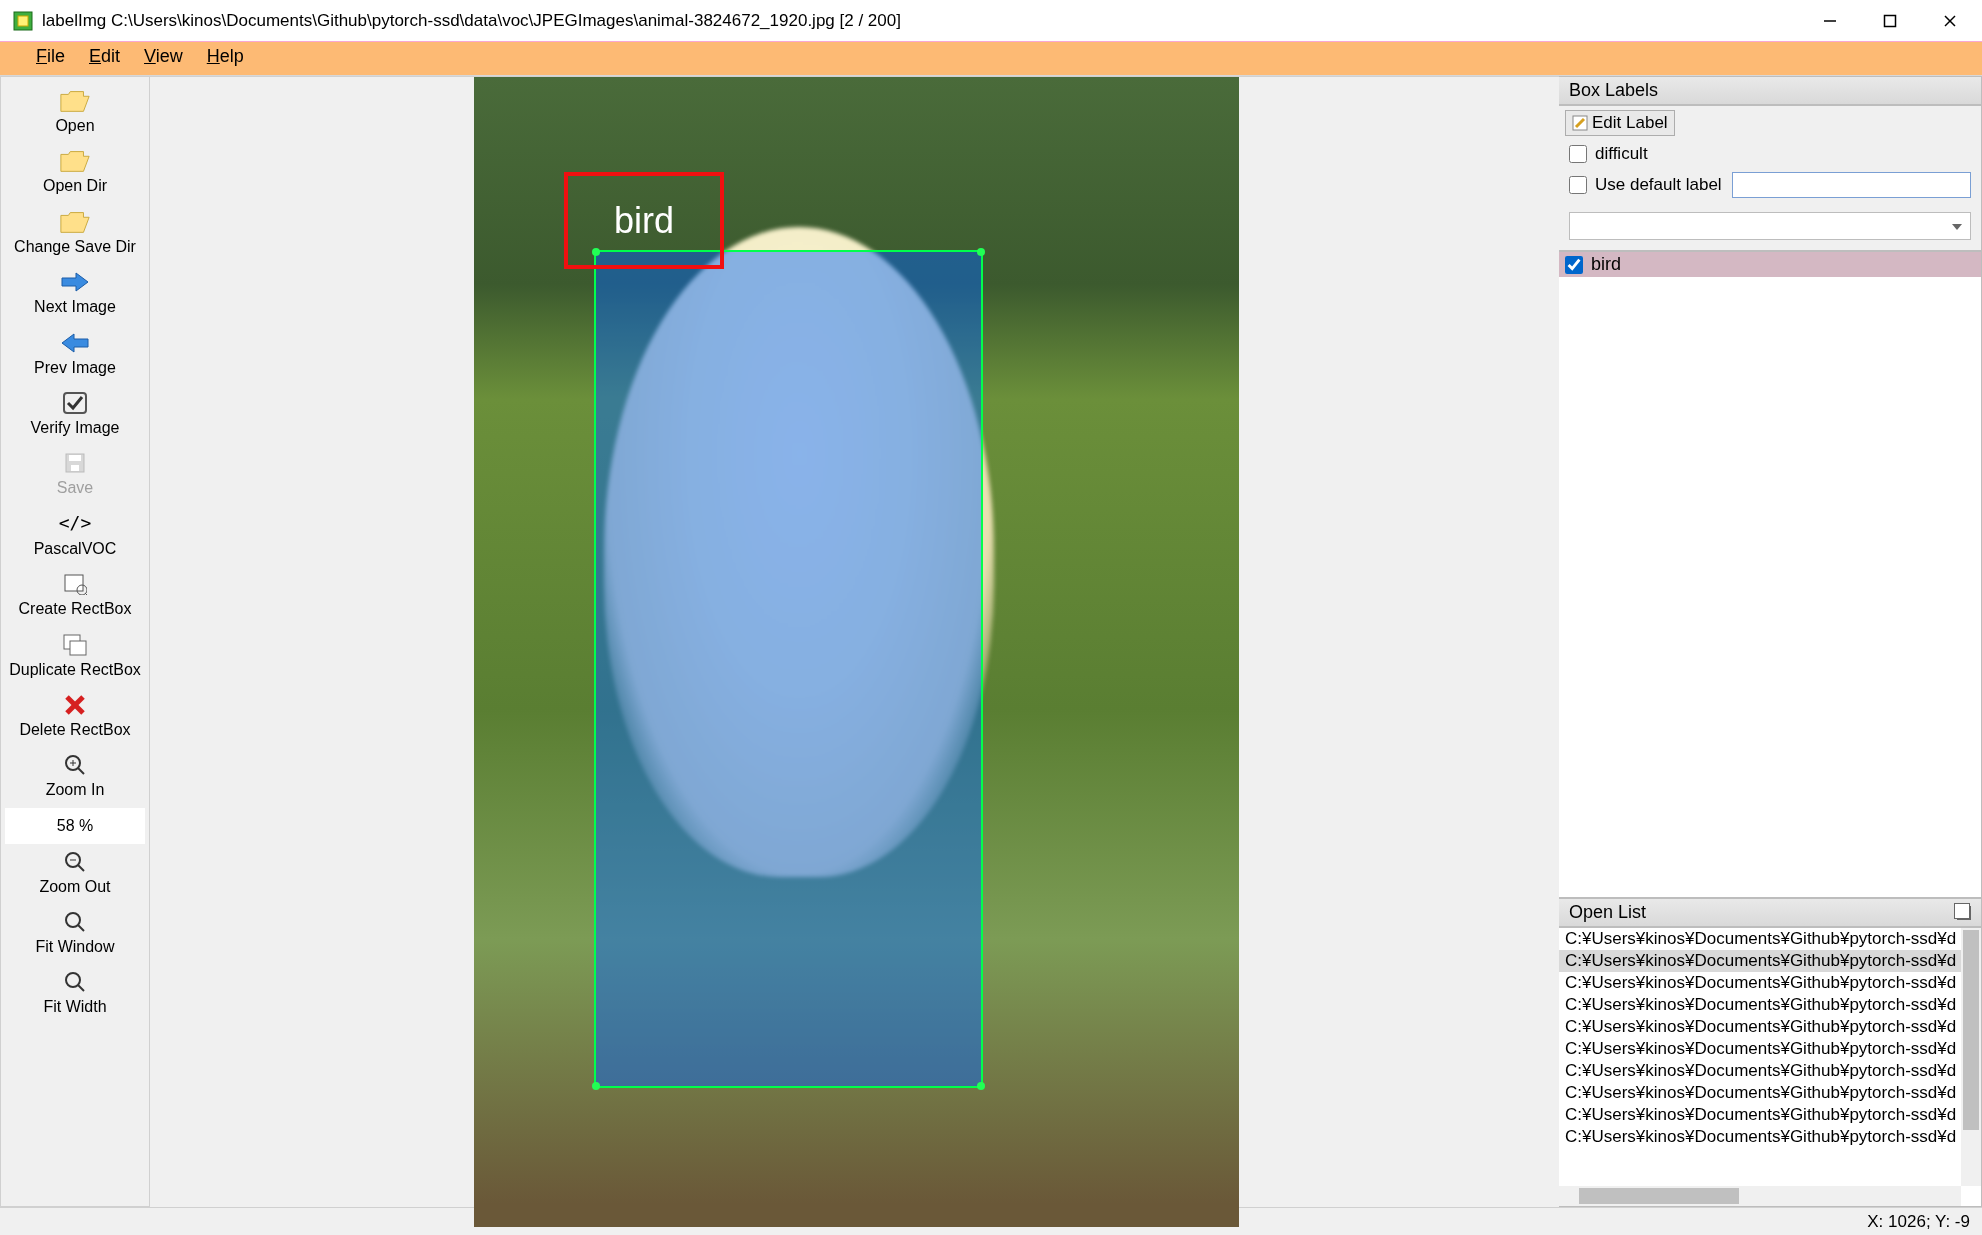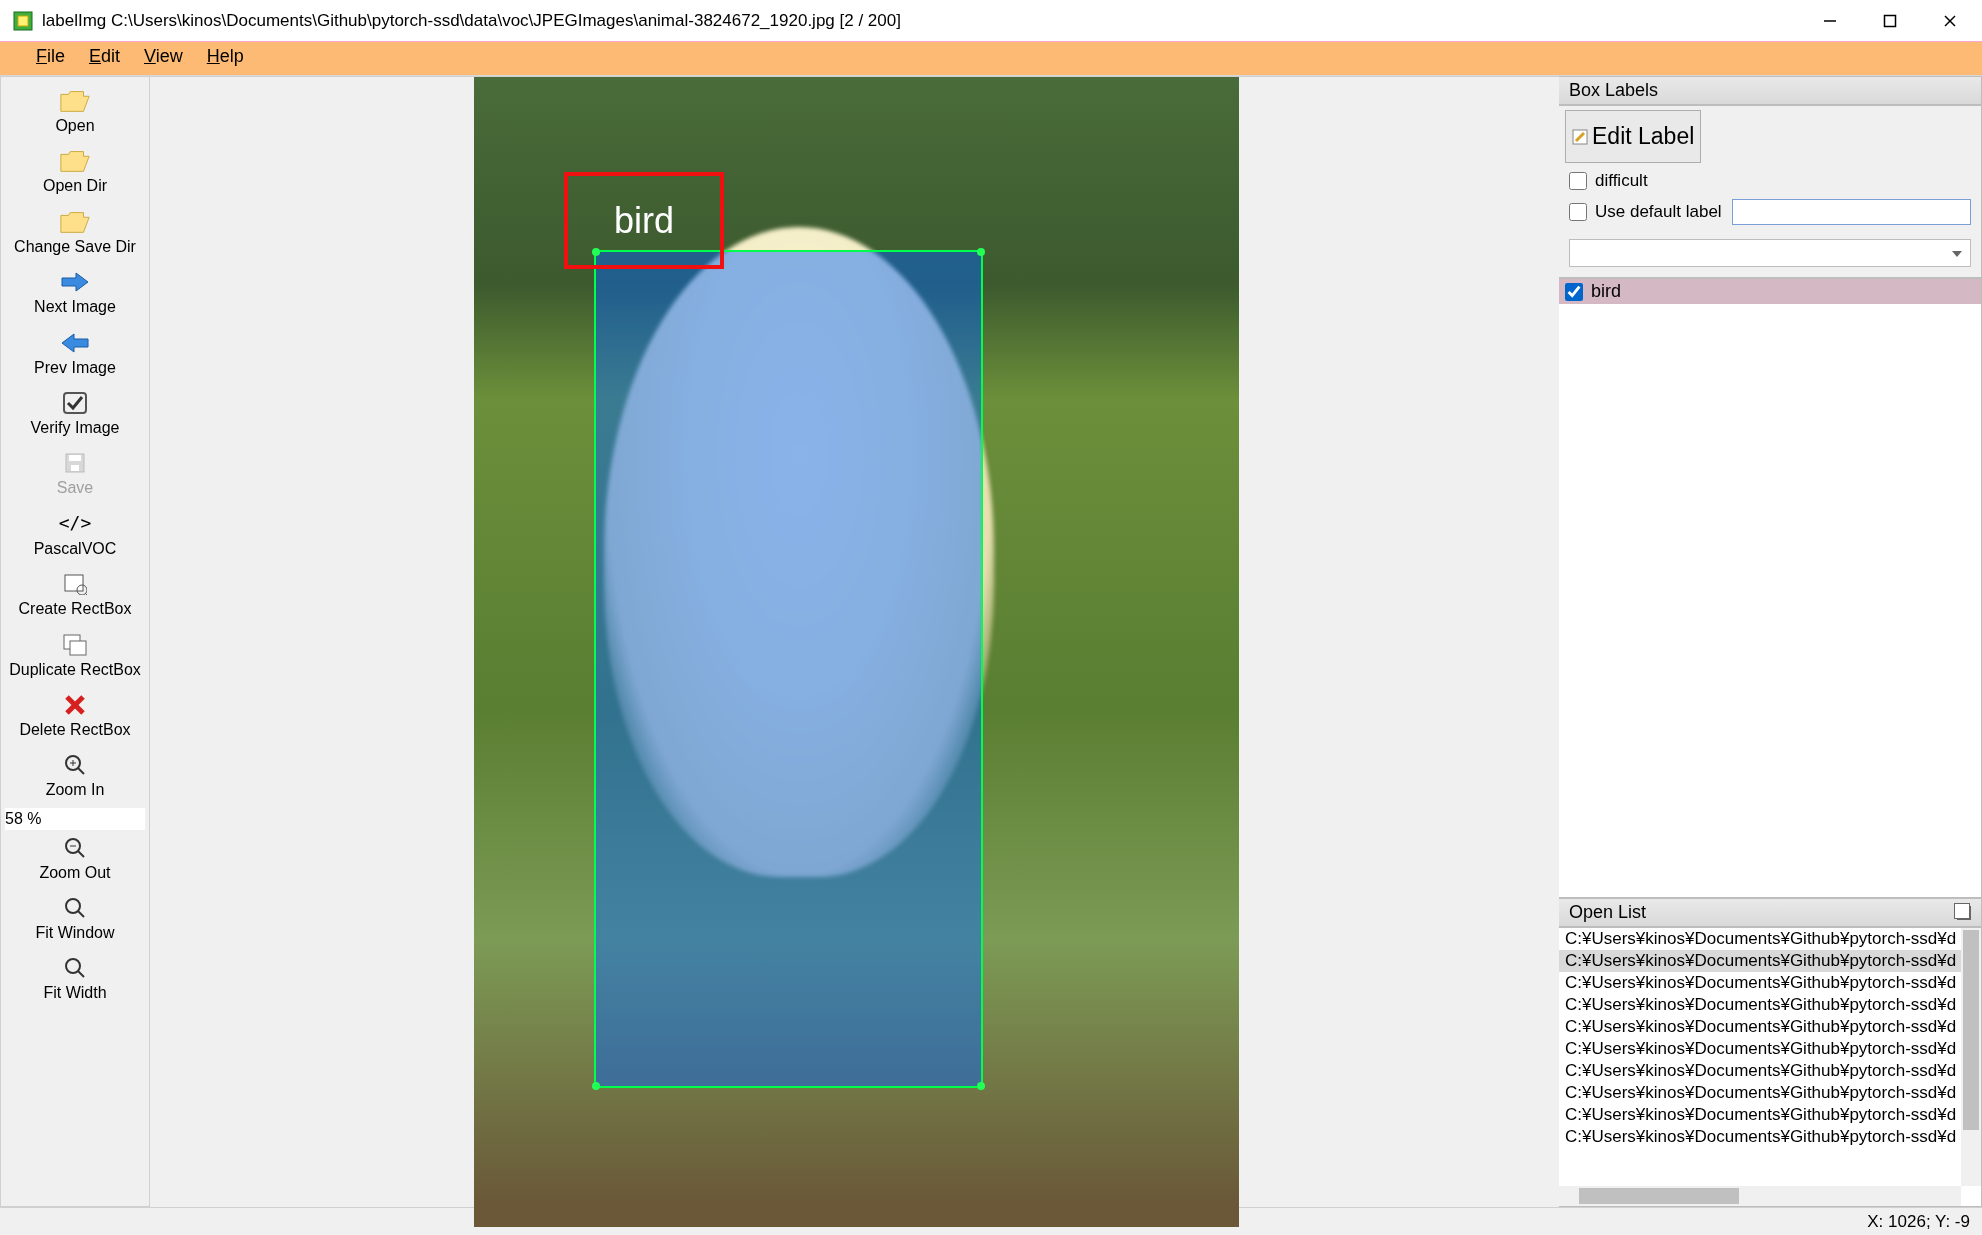--- a/index.html
+++ b/index.html
@@ -9,31 +9,31 @@
 .titlebar .title{flex:1;font-size:17px;color:#000}
 .titlebar .winbtn{width:60px;height:42px;display:flex;align-items:center;justify-content:center}
 .menubar{height:33px;display:flex;align-items:flex-start;padding:0 24px;background:#fdba74}
 .menubar .menu-item{padding:4px 12px;font-size:18px}
 .menubar .menu-item .ul{text-decoration:underline}
 .main{display:flex;height:calc(1235px - 42px - 33px - 28px);background:#f0f0f0;border-top:1px solid #d8d8d8}
 .sidebar{width:150px;background:#f0f0f0;border:1px solid #d0d0d0;display:flex;flex-direction:column;padding-top:6px}
 .tool{display:flex;flex-direction:column;align-items:center;justify-content:center;padding:4px 2px 8px;font-size:16px;color:#000;text-align:center;line-height:1.15}
 .tool .ico{width:32px;height:28px;display:flex;align-items:center;justify-content:center;margin-bottom:2px}
 .tool.disabled{color:#9f9f9f}
-.zoom-val{background:#fff;font-size:16px;padding:2px 0;margin:0 4px}
+.zoom-val{background:#fff;text-align:center;font-size:16px;padding:9px 0;margin:0 4px}
 .canvas{flex:1;position:relative;background:#f0f0f0;border-top:1px solid #d0d0d0}
 .image{position:absolute;left:324px;top:0;width:765px;height:1150px;background:linear-gradient(180deg,#4a6b3a 0%,#3c5a2e 18%,#6b8f3a 28%,#5a7e32 55%,#7c9b55 75%,#6a5838 98%);overflow:hidden}
 .duck{position:absolute;left:130px;top:150px;width:390px;height:650px;background:radial-gradient(ellipse at 50% 35%,#faf4d9 0%,#f4eec8 40%,#e8dfb0 70%,rgba(200,190,140,0) 82%);border-radius:50% 50% 45% 45%;filter:blur(2px)}
 .bbox{position:absolute;left:120px;top:173px;width:389px;height:838px;border:2px solid #00ff4c;background:rgba(0,100,255,0.45)}
 .handle{position:absolute;width:8px;height:8px;background:#22ff55;border-radius:50%}
 .label-tag{position:absolute;left:90px;top:95px;width:160px;height:97px;border:4px solid #f01010;display:flex;align-items:center;justify-content:center;color:#fff;font-size:36px;font-family:Arial,sans-serif}
 .right{width:423px;display:flex;flex-direction:column}
 .panel-title{background:linear-gradient(#e9e9e9,#d9d9d9);border:1px solid #bdbdbd;border-left:none;font-size:18px;padding:3px 10px;display:flex;align-items:center;justify-content:space-between}
 .box-panel{border:1px solid #bdbdbd;border-left:none;background:#f0f0f0;padding:4px 6px;flex:0 0 auto}
-.btn-edit{background:#e9e9e9;border:1px solid #adadad;padding:12px 6px;font-size:23px;display:inline-flex;align-items:center;gap:4px}
+.btn-edit{background:#e9e9e9;border:1px solid #adadad;padding:2px 6px;font-size:17px;display:inline-flex;align-items:center;gap:4px}
 .chk{display:flex;align-items:center;gap:8px;margin:8px 4px;font-size:17px}
 .chk input{width:18px;height:18px}
 .default-row{display:flex;align-items:center;gap:10px;margin:4px 4px 2px}
 .default-row input[type=text]{flex:1;border:1px solid #7a9fd4;height:26px;background:#fff}
 .combo{margin:14px 4px 6px;border:1px solid #bdbdbd;height:28px;background:#fff;position:relative}
 .combo::after{content:"";position:absolute;right:8px;top:11px;border-left:5px solid transparent;border-right:5px solid transparent;border-top:6px solid #666}
 .label-list{border:1px solid #bdbdbd;border-left:none;background:#fff;flex:1;overflow:auto}
 .label-row{display:flex;align-items:center;gap:8px;background:#d4b8c3;padding:2px 6px;font-size:18px}
 .label-row input{width:18px;height:18px;accent-color:#0066cc}
 .filelist{border:1px solid #bdbdbd;border-left:none;background:#fff;height:280px;overflow:auto;position:relative}

